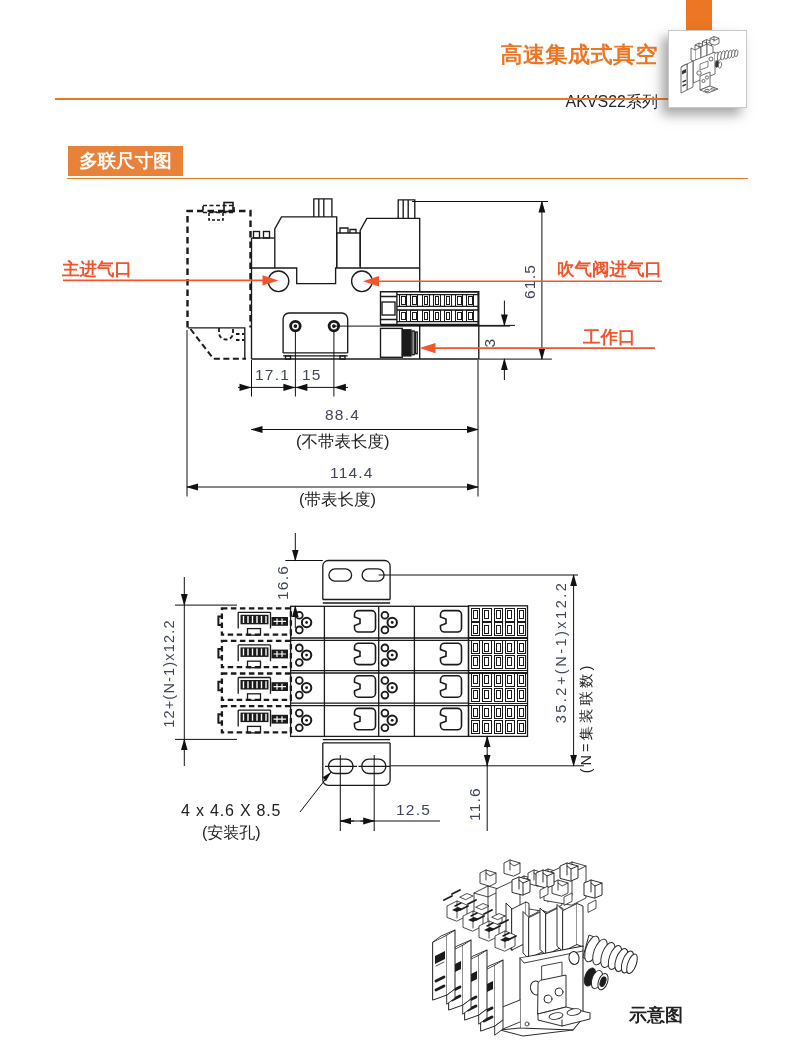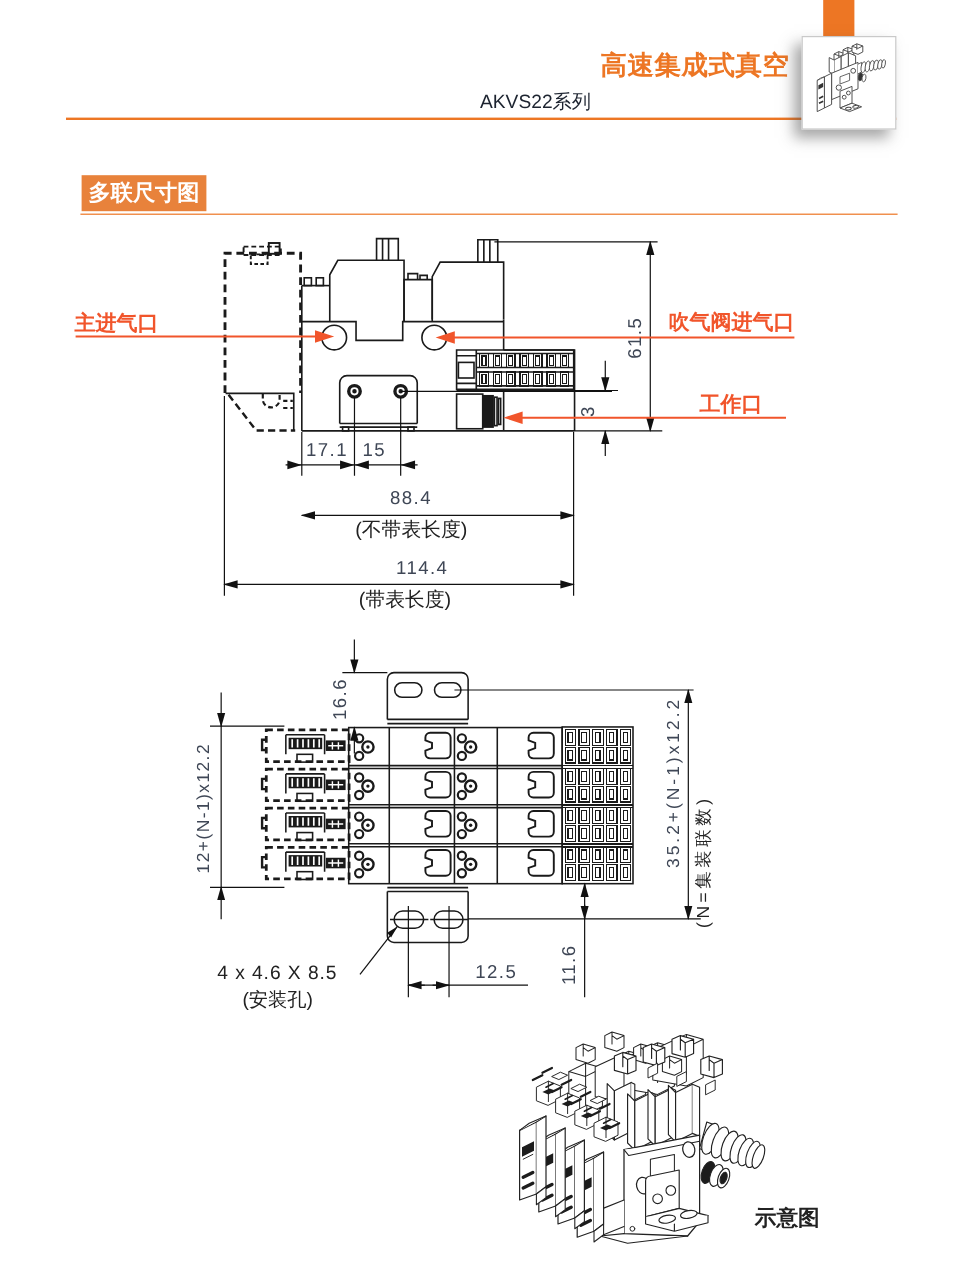--- a/index.html
+++ b/index.html
@@ -5,21 +5,21 @@
   html,body{margin:0;padding:0;}
   body{width:800px;height:1058px;background:#fff;font-family:"Liberation Sans",sans-serif;position:relative;overflow:hidden;}
   .abs{position:absolute;}
   svg text{font-family:"Liberation Sans",sans-serif;}
 </style>
 </head>
 <body>
 
 <div class="abs" style="left:686px;top:0;width:26px;height:30px;background:#ED7624;"></div>
 <div class="abs" style="left:300px;top:40px;width:358px;text-align:right;font-size:22px;font-weight:bold;color:#ED7624;letter-spacing:0.5px;">高速集成式真空</div>
-<div class="abs" style="left:400px;top:75px;width:258px;font-size:16px;color:#1d2430;">AKVS22系列</div>
+<div class="abs" style="left:400px;top:92px;width:258px;text-align:right;font-size:16px;color:#1d2430;">AKVS22系列</div>
 <div class="abs" style="left:55px;top:98px;width:692px;height:2px;background:#ED7624;"></div>
 <div class="abs" style="left:668px;top:30px;width:77px;height:76px;background:#fff;border:1px solid #c9c9c9;box-shadow:-6px 7px 11px rgba(80,80,80,0.5);">
 <svg width="77" height="76" viewBox="0 0 77 76">
 <g stroke="#4a4a4a" stroke-width="0.8" fill="#fff" stroke-linejoin="round">
 
   <path d="M26 19 l0,-5 l4,-2 l5,1.8 l0,5 l-4,2 Z M30 12 l0,5 M35 13.8 l-4,2 l-5,-1.8"></path>
   <path d="M33.5 15.5 l0,-5 l4,-2 l5,1.8 l0,5 l-4,2 Z M37.5 8.5 l0,5 M42.5 10.3 l-4,2 l-5,-1.8"></path>
   <path d="M41 12.5 l0,-5 l4,-2 l5,1.8 l0,5 l-4,2 Z M45 5.5 l0,5 M50 7.3 l-4,2 l-5,-1.8"></path>
   <path d="M28 24 l0,-4 l4,-2 l0,4 Z M35.5 20.5 l0,-4 l4,-2 l0,4 Z" stroke-width="0.7"></path>
 
@@ -54,21 +54,21 @@
   <path d="M31 45 L41 41 L41 55 L31 59 Z"></path>
   <circle cx="34.5" cy="50" r="1.6"></circle>
   <circle cx="38" cy="46.5" r="1.6"></circle>
   <path d="M31 59 L41 55 L49 58 L39 62 Z"></path>
   <ellipse cx="38" cy="59.5" rx="2.4" ry="1.1" transform="rotate(-8 38 59.5)"></ellipse>
   <ellipse cx="44" cy="58" rx="2.4" ry="1.1" transform="rotate(-8 44 58)"></ellipse>
 </g>
 </svg>
 </div>
 
-<div class="abs" style="left:68px;top:146px;width:104px;height:30px;background:#E8823B;color:#fff;font-size:18.5px;font-weight:bold;line-height:30px;padding-left:0;text-align:center;">多联尺寸图</div>
+<div class="abs" style="left:68px;top:146px;width:115px;height:30px;background:#E8823B;color:#fff;font-size:18.5px;font-weight:bold;line-height:30px;padding-left:0;text-align:center;">多联尺寸图</div>
 <div class="abs" style="left:67px;top:177.5px;width:681px;height:1.6px;background:#ED7624;"></div>
 
 <svg class="abs" style="left:0;top:0;" width="800" height="1058" viewBox="0 0 800 1058">
 <defs>
 <marker id="ar" markerWidth="12" markerHeight="8" refX="11" refY="4" orient="auto" markerUnits="userSpaceOnUse">
         <path d="M0,0.6 L12,4 L0,7.4 Z" fill="#111"></path>
       </marker>
 <marker id="arb" markerWidth="12" markerHeight="8" refX="1" refY="4" orient="auto" markerUnits="userSpaceOnUse">
         <path d="M12,0.6 L0,4 L12,7.4 Z" fill="#111"></path>
       </marker>

